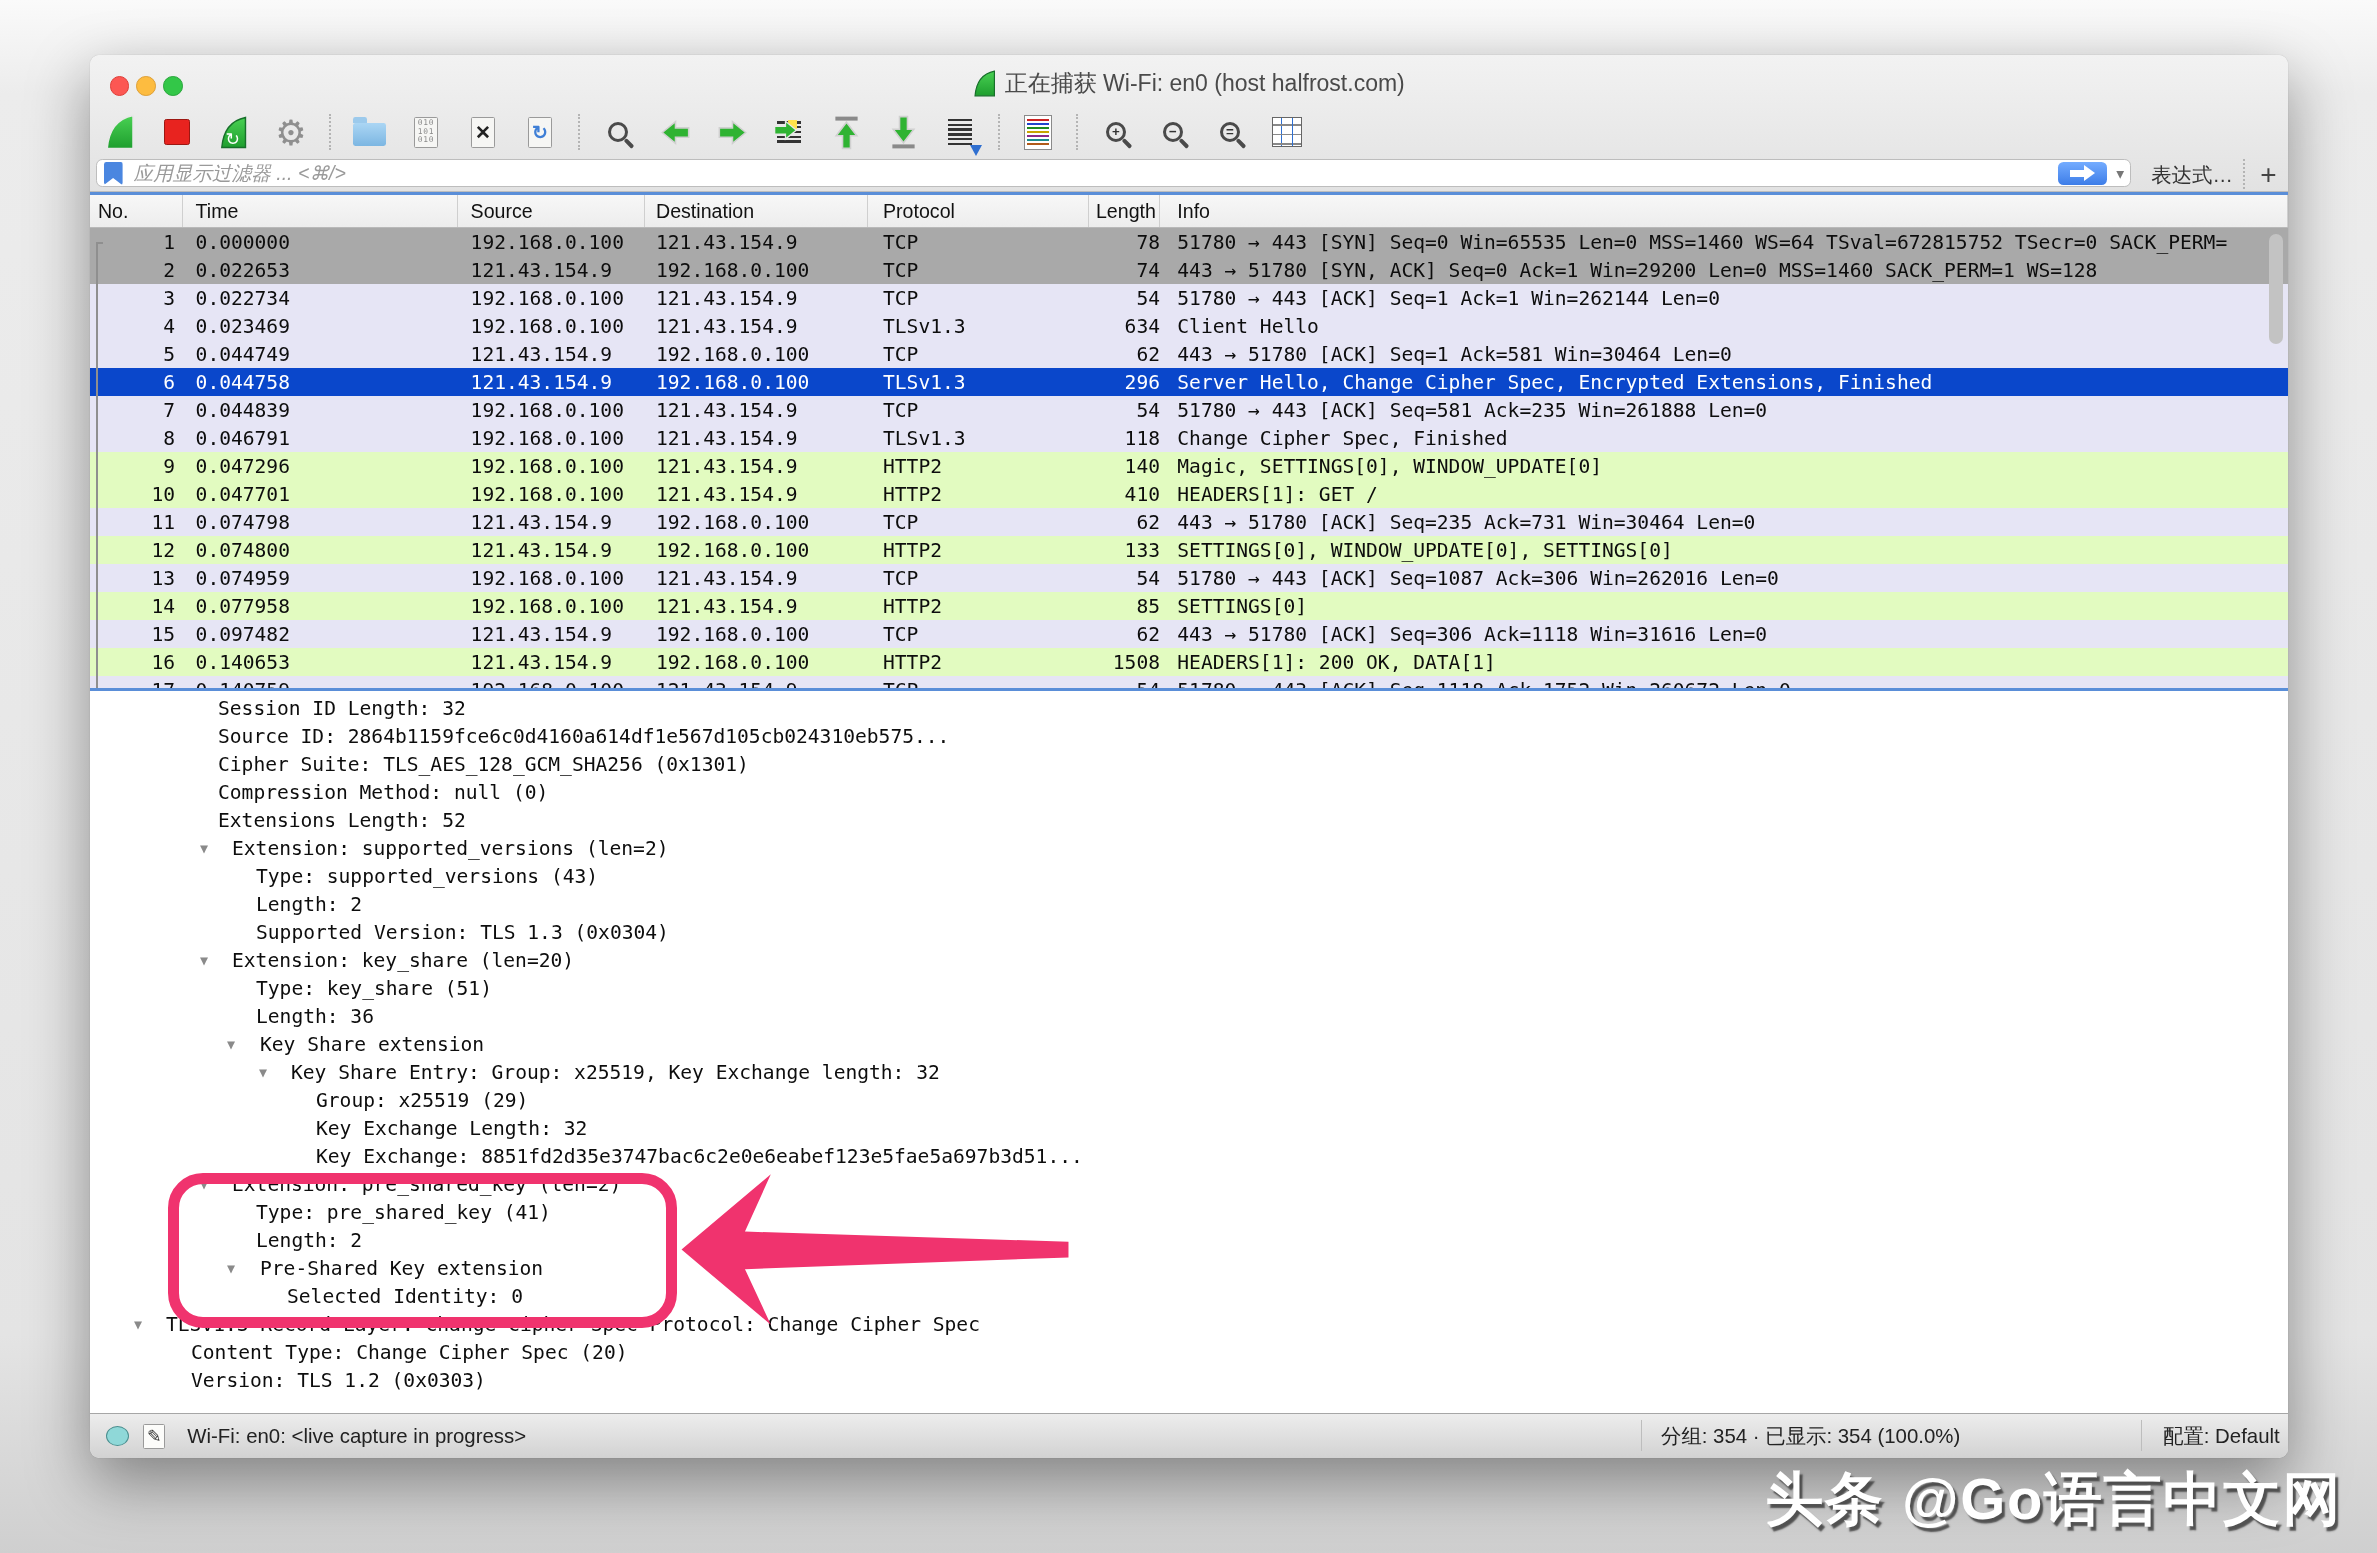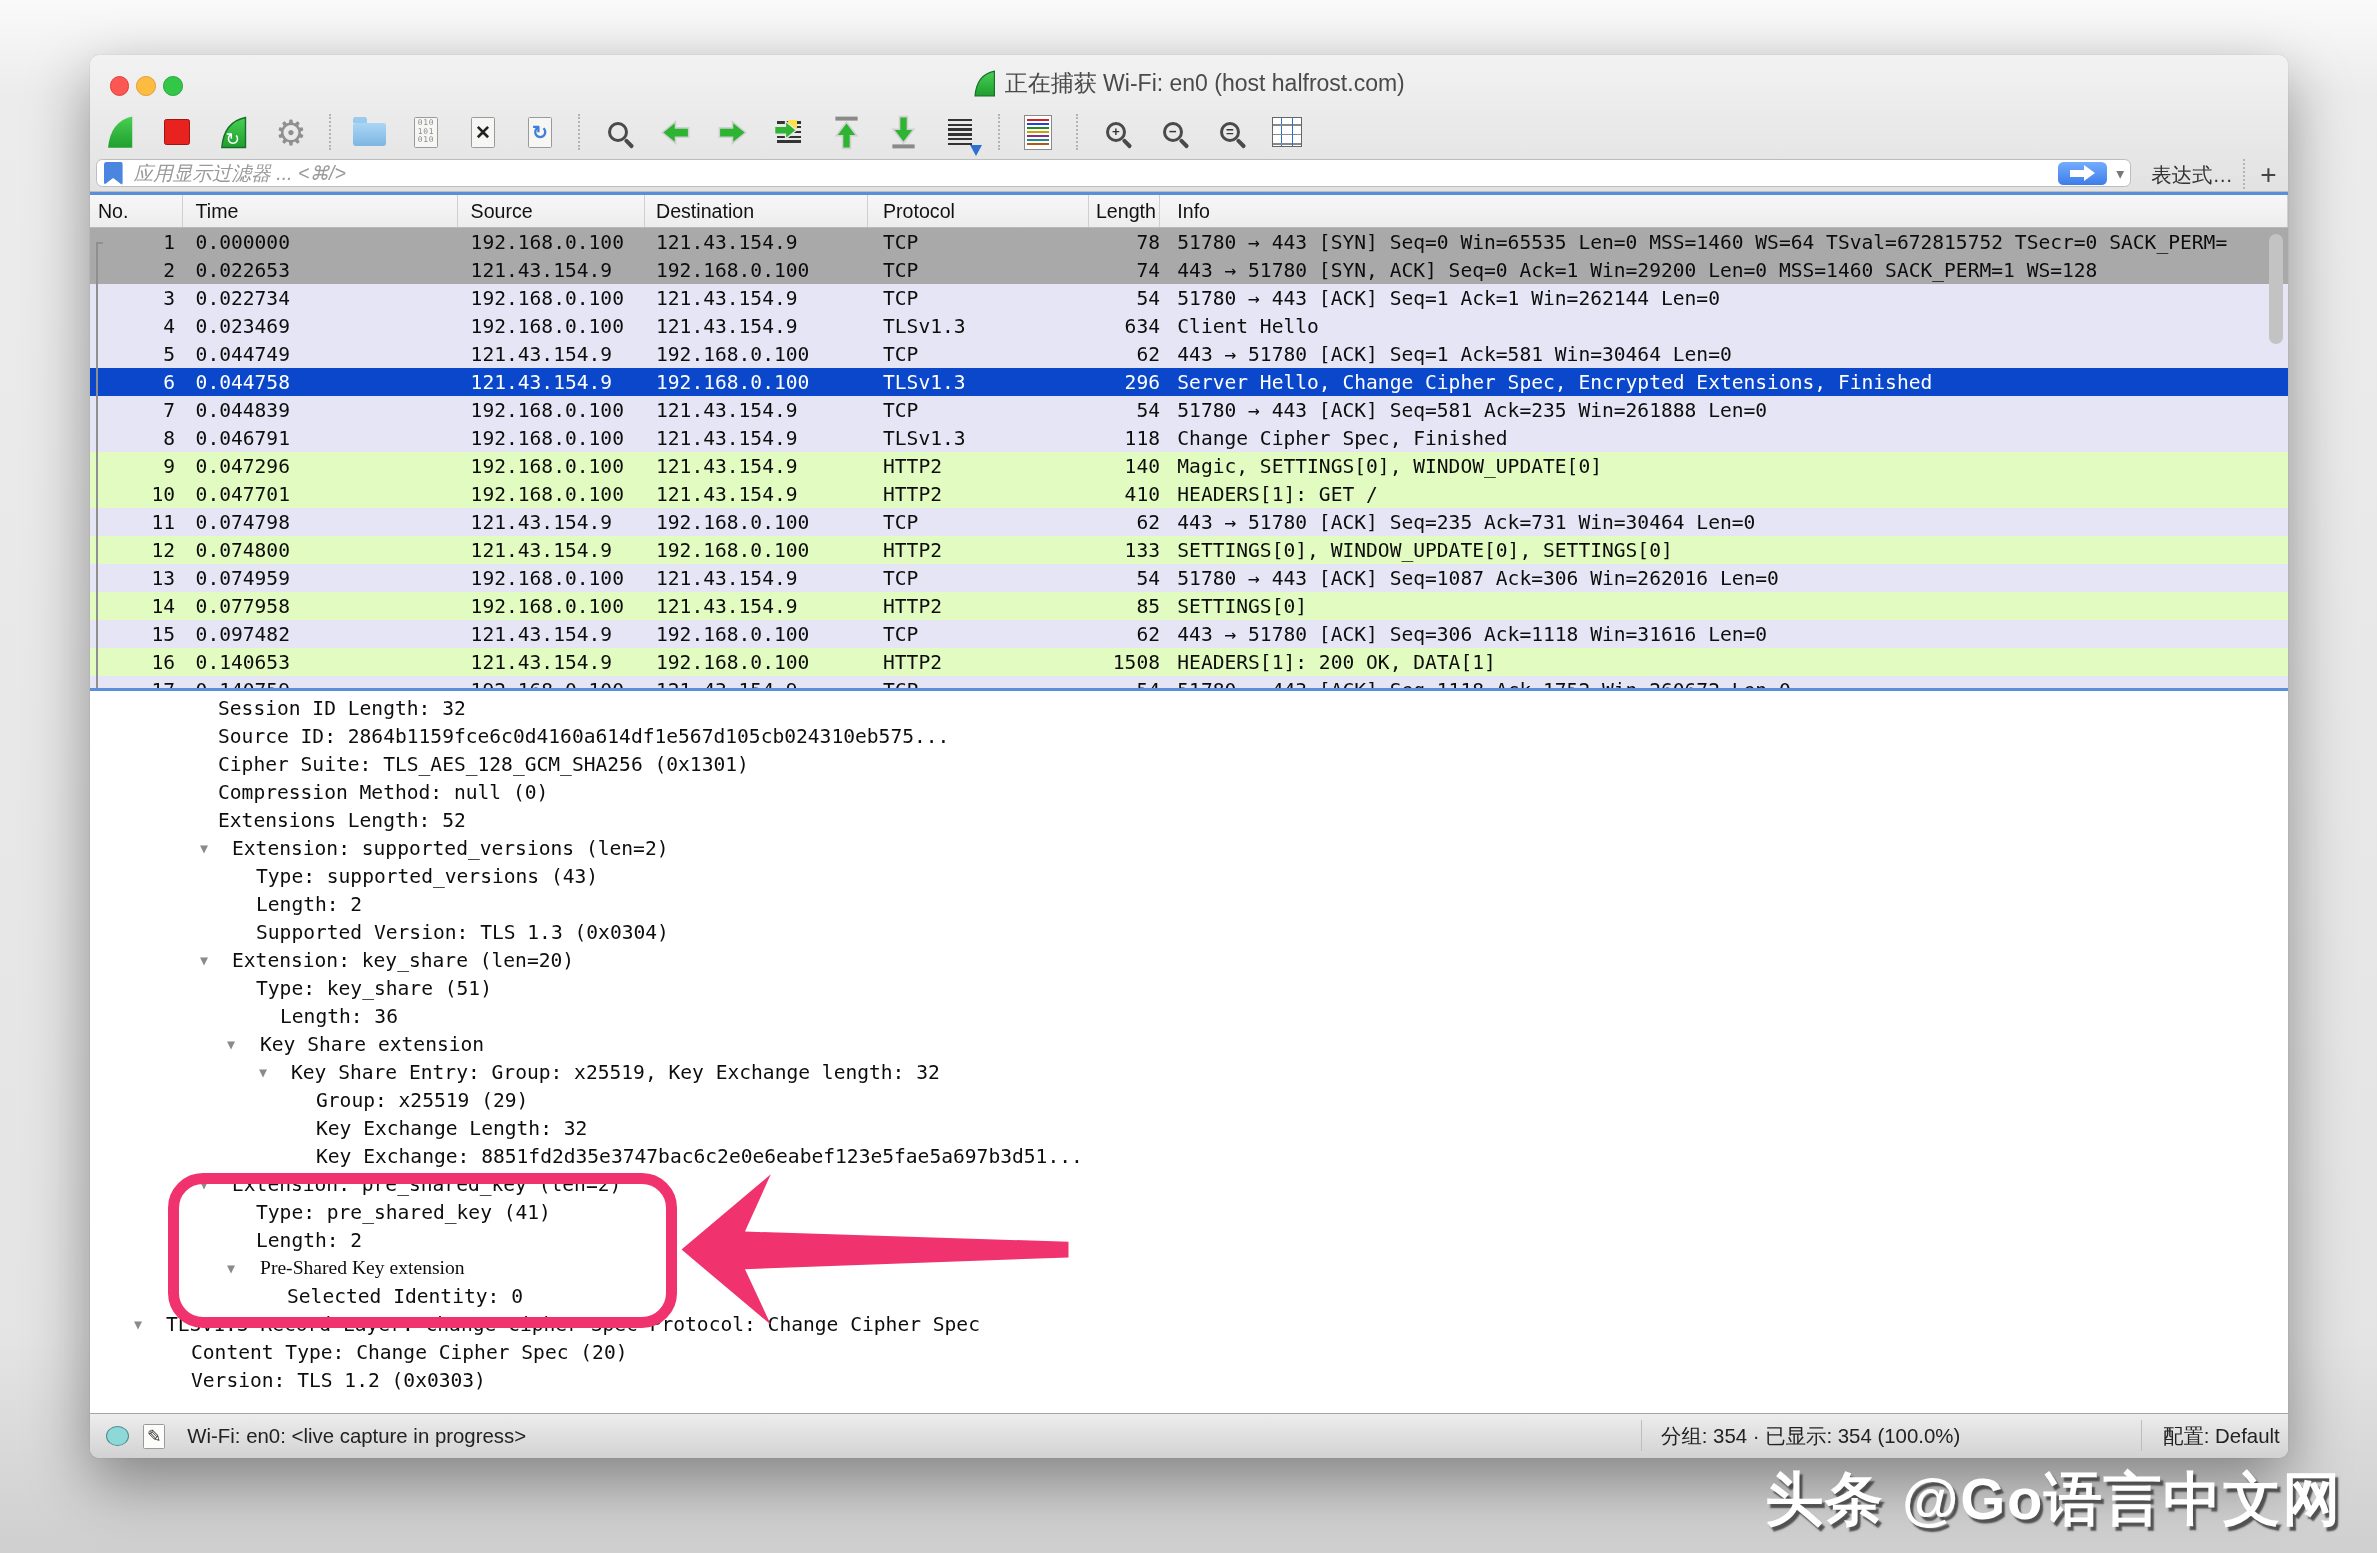--- a/index.html
+++ b/index.html
@@ -512,21 +512,21 @@
       <div class="dline">
     <span class="tri" style="left: 110px;">▼</span>
     <span class="txt" style="left: 142px;">Extension: key_share (len=20)</span>
   </div>
       <div class="dline">
     <span class="tri"></span>
     <span class="txt" style="left: 166px;">Type: key_share (51)</span>
   </div>
       <div class="dline">
     <span class="tri"></span>
-    <span class="txt" style="left: 166px; margin-left: 24px;">Length: 36</span>
+    <span class="txt" style="left: 166px;">Length: 36</span>
   </div>
       <div class="dline">
     <span class="tri" style="left: 137px;">▼</span>
     <span class="txt" style="left: 170px;">Key Share extension</span>
   </div>
       <div class="dline">
     <span class="tri" style="left: 169px;">▼</span>
     <span class="txt" style="left: 201px;">Key Share Entry: Group: x25519, Key Exchange length: 32</span>
   </div>
       <div class="dline">
@@ -548,21 +548,21 @@
       <div class="dline">
     <span class="tri"></span>
     <span class="txt" style="left: 166px;">Type: pre_shared_key (41)</span>
   </div>
       <div class="dline">
     <span class="tri"></span>
     <span class="txt" style="left: 166px;">Length: 2</span>
   </div>
       <div class="dline">
     <span class="tri" style="left: 137px;">▼</span>
-    <span class="txt" style="left: 170px; font-family: Liberation Serif, serif;">Pre-Shared Key extension</span>
+    <span class="txt" style="left: 170px;">Pre-Shared Key extension</span>
   </div>
       <div class="dline">
     <span class="tri"></span>
     <span class="txt" style="left: 197px;">Selected Identity: 0</span>
   </div>
       <div class="dline">
     <span class="tri" style="left: 44px;">▼</span>
     <span class="txt" style="left: 76px;">TLSv1.3 Record Layer: Change Cipher Spec Protocol: Change Cipher Spec</span>
   </div>
       <div class="dline">

